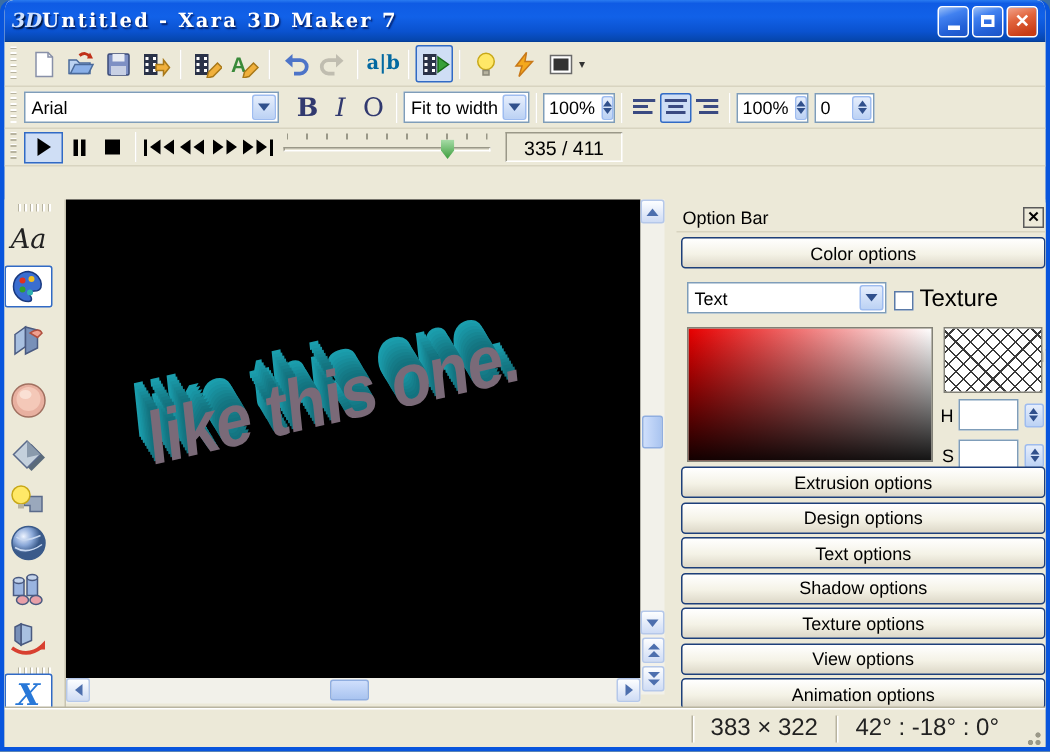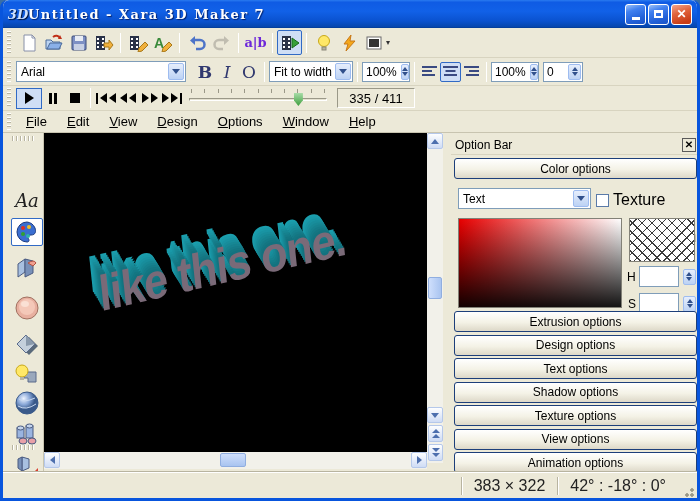--- a/index.html
+++ b/index.html
@@ -84,21 +84,21 @@
   
   .menu-item{ display:inline-block; padding:2px 10px; font-size:13px; color:#000; }
   .menu-item::first-letter{ text-decoration:underline; }
 
   
   .main{ position:absolute; left:0; top:133px; right:0; bottom:26px; background:#ECE9D8; }
   .toolbox{ position:absolute; left:0; top:0; width:41px; bottom:0; overflow:hidden;
     border-right:1px solid #c8c4b0; background:#ECE9D8; }
   .tgrip{ width:22px; height:5px; margin:3px auto 2px auto;
     background:repeating-linear-gradient(90deg,#b8b4a0 0 1px,#fff 1px 2px,transparent 2px 4px); }
-  .tool{ position:absolute; left:8px; width:32px; height:28px; display:flex; align-items:center; justify-content:center;margin-top:41px; }
+  .tool{ position:absolute; left:0; width:32px; height:28px; display:flex; align-items:center; justify-content:center; }
   .tool.selected{ border:1px solid #316ac5; border-radius:2px; background:#fff; }
   .aa{ font:italic 18px "DejaVu Serif",serif; color:#222; }
   .xx{ font:bold italic 20px "DejaVu Serif",serif; color:#2878d8; }
 
   .canvas{ position:absolute; left:41px; top:0; width:383px; height:319px; background:#000; overflow:hidden; }
   .c3d{ position:absolute; left:52px; top:108px; white-space:nowrap;
     font:bold 44px "Liberation Sans",sans-serif; letter-spacing:-1px;
     color:#7a6a78;
     transform:rotate(-13deg) skewX(-7deg) scaleY(1.12);
     text-shadow:
@@ -247,21 +247,21 @@
         </svg>
     </div>
     <div class="ibtn">
       <svg width="18" height="18">
           <path d="M13 6 h-7 a4.5 4.5 0 0 0 0 9 h4" fill="none" stroke="#c0bdb0" stroke-width="2.5"></path>
           <path d="M11 2 L16 6.5 11 11 z" fill="#c0bdb0"></path>
         </svg>
     </div>
     <div class="sep"></div>
     <div class="ibtn">
-      <span style="font:bold 13px 'DejaVu Serif',serif;color:#6d28d9;">a|b</span>
+      <span style="font:bold 13px 'DejaVu Serif',serif;color:#0369a1;">a|b</span>
     </div>
     <div class="sep"></div>
     <div class="ibtn selected">
       <svg width="20" height="18">
           <rect x="2" y="2" width="9" height="14" fill="#2a3248"></rect>
           <rect x="3" y="4" width="2" height="2" fill="#fff"></rect>
           <rect x="3" y="8" width="2" height="2" fill="#fff"></rect>
           <rect x="3" y="12" width="2" height="2" fill="#fff"></rect>
           <rect x="8" y="4" width="2" height="2" fill="#fff"></rect>
           <rect x="8" y="8" width="2" height="2" fill="#fff"></rect>
@@ -395,30 +395,20 @@
         <span class="vbar" style="width:2px;"></span>
       </div>
     <div class="slider">
       <div class="ticks"></div>
       <div class="track"></div>
       <div class="thumb"></div>
     </div>
     <div class="framebox">335 / 411</div>
   </div>
 
-  <div class="row menurow">
-    <div class="gripper"></div>
-    <span class="menu-item">File</span>
-    <span class="menu-item">Edit</span>
-    <span class="menu-item">View</span>
-    <span class="menu-item">Design</span>
-    <span class="menu-item">Options</span>
-    <span class="menu-item">Window</span>
-    <span class="menu-item">Help</span>
-  </div>
 
   <div class="main">
 
     <div class="toolbox">
       <div class="tgrip"></div>
       <div class="tool" style="top:12px;">
         <span class="aa">Aa</span>
       </div>
       <div class="tool selected" style="top:44px;">
         <svg width="24" height="24">

